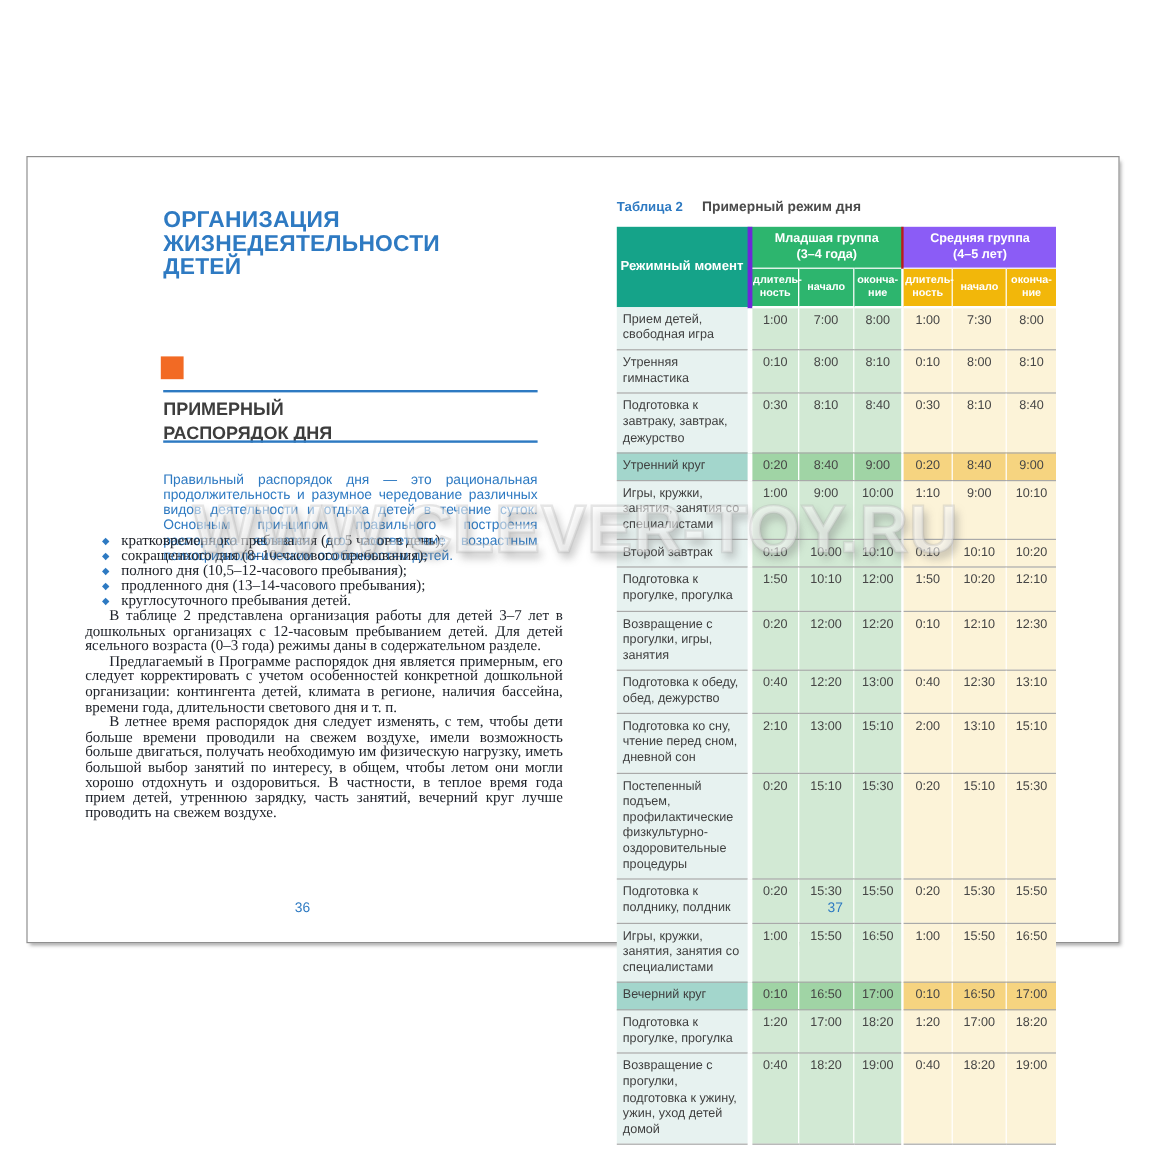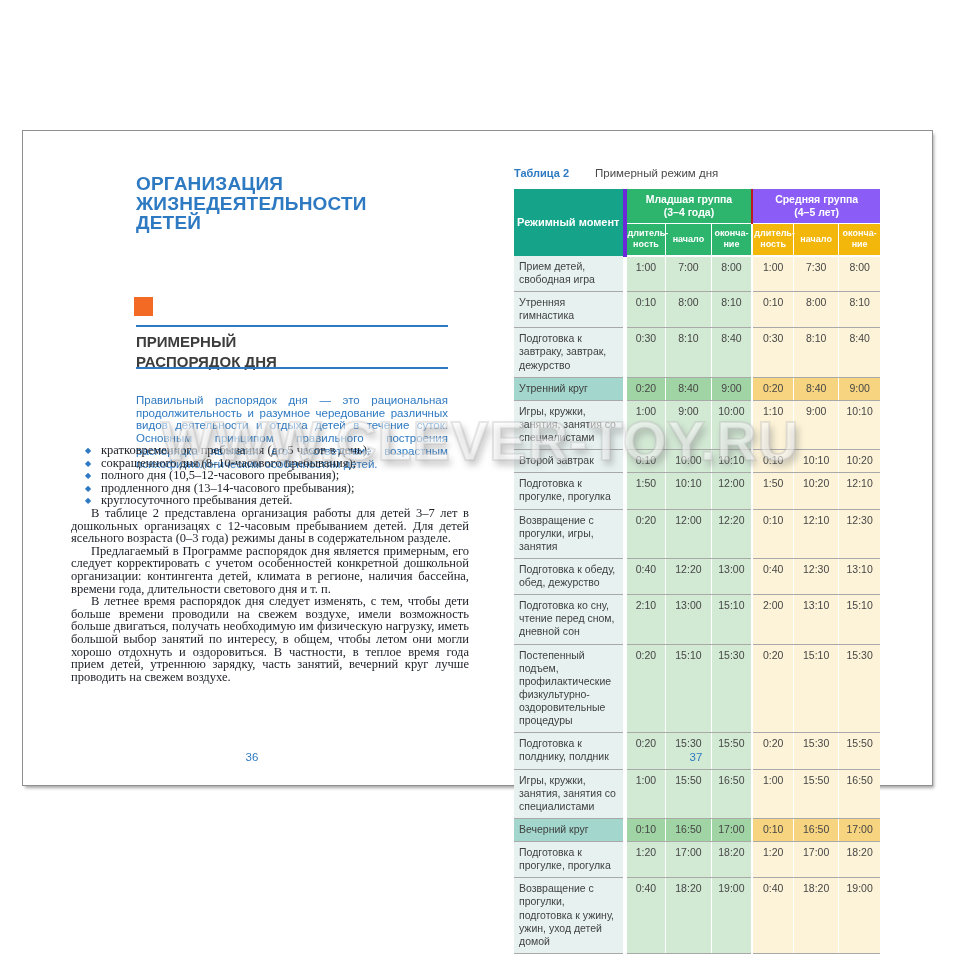--- a/index.html
+++ b/index.html
@@ -32,23 +32,23 @@
   .body-text p.ind { text-indent:20px; }
   .bullet-list { list-style:none; }
   .bullet-list li { position:relative; padding-left:16px; margin-left:14px; }
   .bullet-list .dia { position:absolute; left:0; top:1px; font-size:8px; color:#2e7ac2; }
   .page-num { position:absolute; top:620px; font-size:11.5px; color:#2e7ac2; text-align:center; }
   .page-num.left { left:0; width:458px; }
   .page-num.right { left:458px; width:430px; }
 
   
   .table-caption { position:absolute; left:491px; top:36px; width:370px;
-            display:flex; gap:26px; align-items:baseline; }
+            display:flex; gap:16px; align-items:baseline; }
   .table-caption .lab { font-size:11px; font-weight:bold; color:#2e7ac2; }
-  .table-caption .tit { font-size:11.5px; font-weight:normal; color:#4a4a4a; }
+  .table-caption .tit { font-size:11.5px; font-weight:bold; color:#4a4a4a; }
 
   table.sched { position:absolute; left:491px; top:58px; width:366px;
             border-collapse:collapse; table-layout:fixed; }
   col.c-lbl{width:110px;} col.c-n1{width:41px;} col.c-n2{width:45px;} col.c-n3{width:41px;}
   col.c-n4{width:41px;} col.c-n5{width:45px;} col.c-n6{width:41px;}
 
   th.corner { background:#15a389; color:#fff; font-size:11px; font-weight:bold;
             text-align:center; vertical-align:middle; border-right:4px solid #6d28d9; }
   th.grp { color:#fff; font-size:10.5px; font-weight:bold; text-align:center;
             white-space:pre-line; line-height:1.25; padding:4px 2px; }

